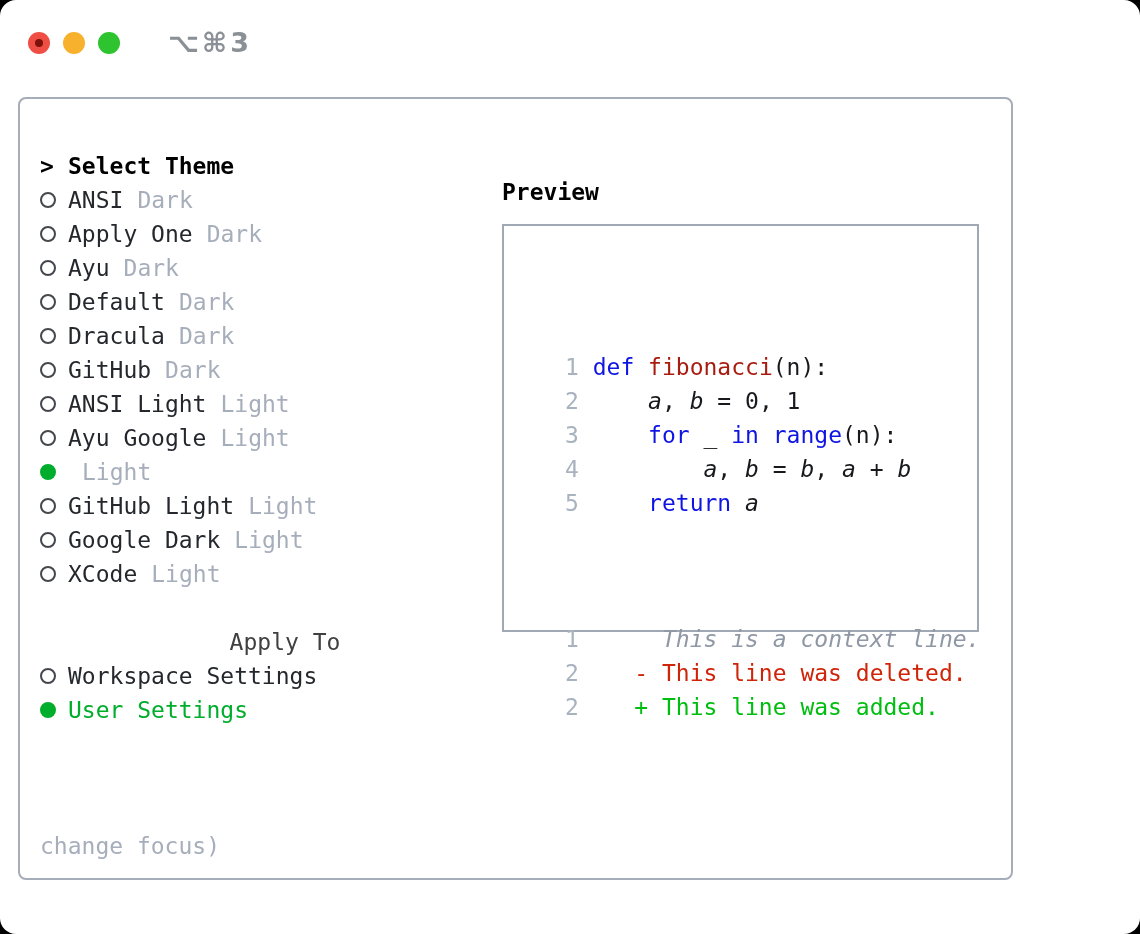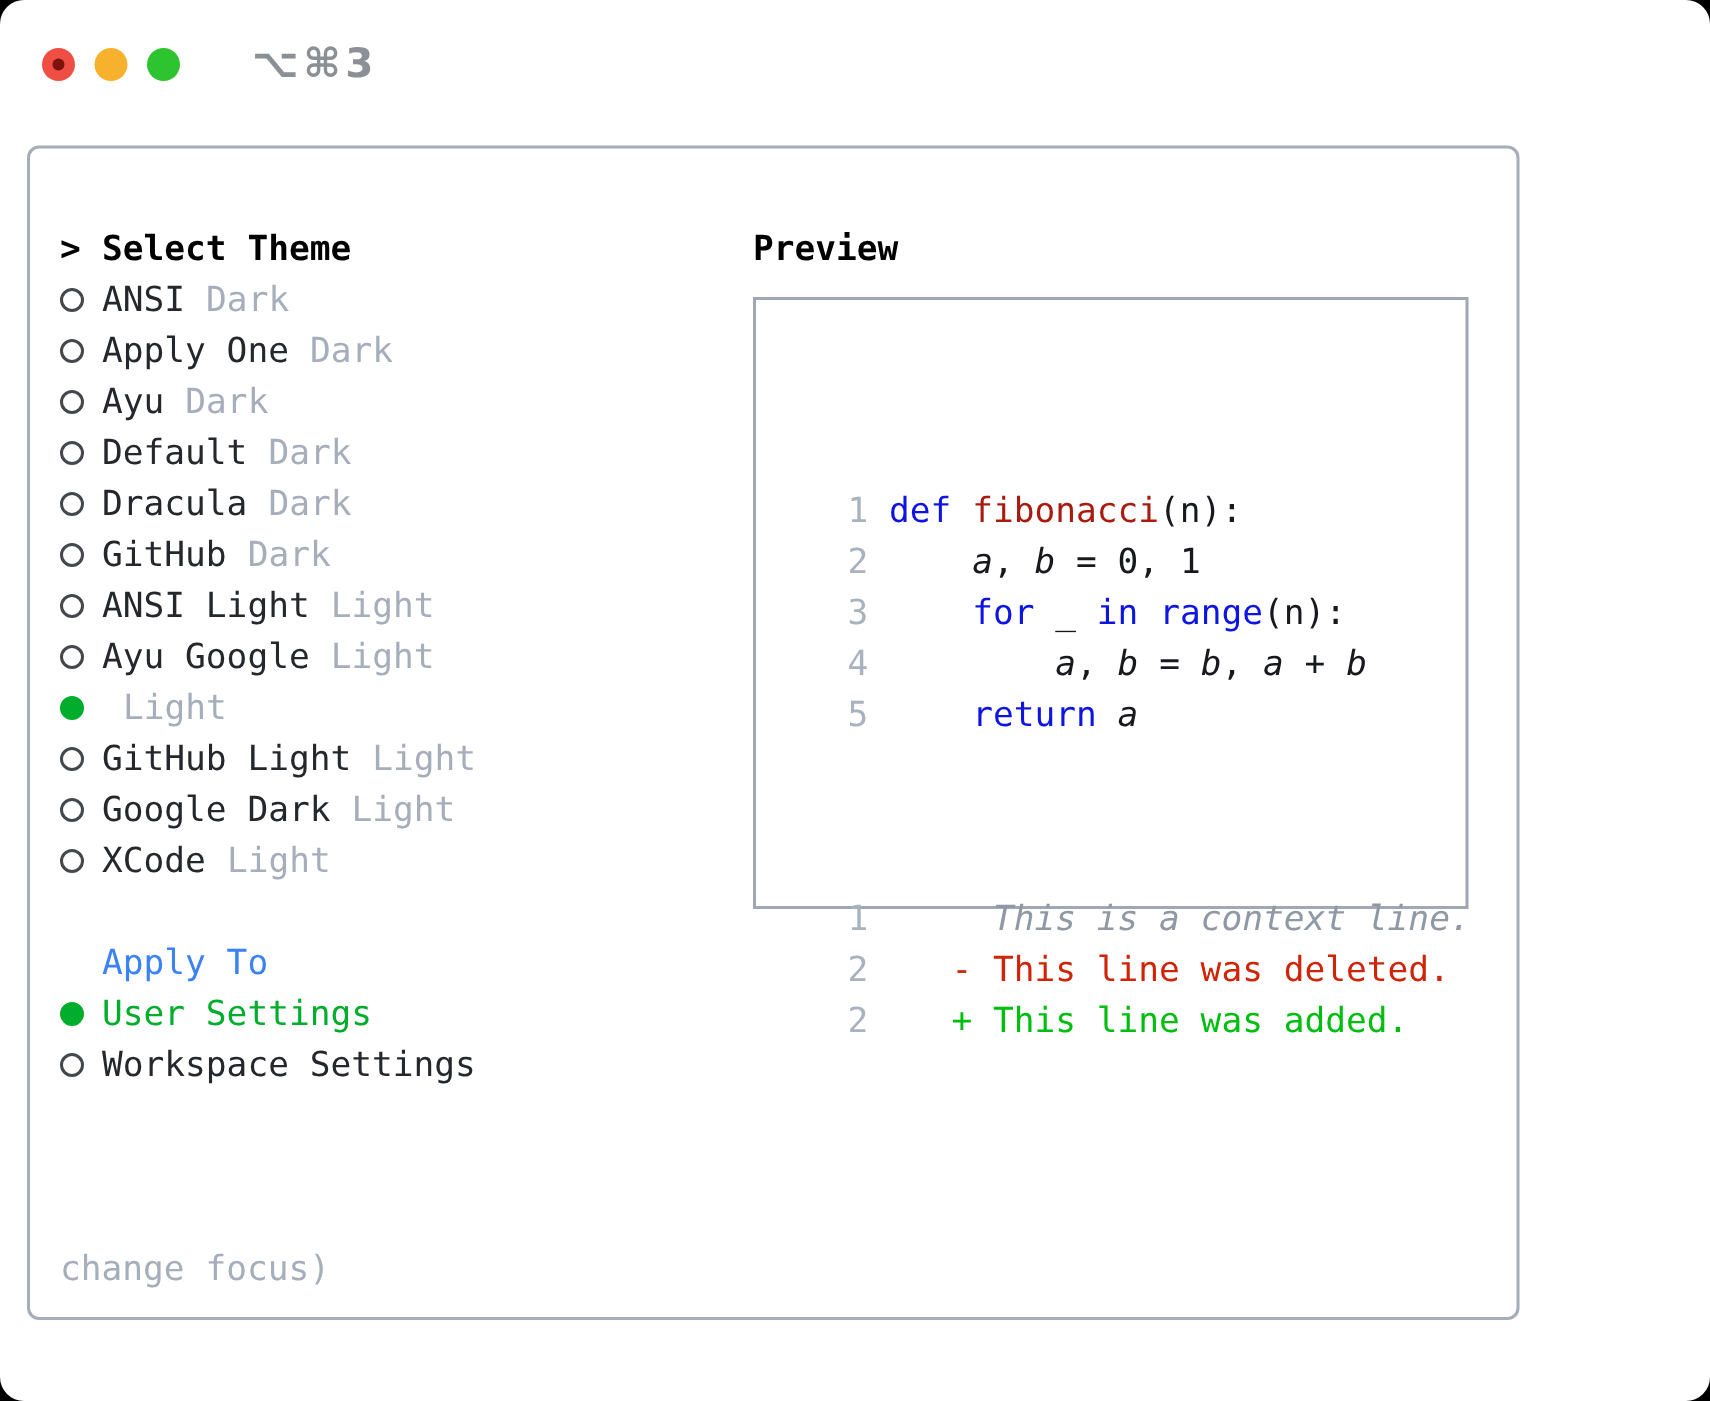--- a/index.html
+++ b/index.html
@@ -34,24 +34,24 @@
   .prompt { display:inline-block; width:28px; font-weight:700; color:#000; }
   .title-bold { font-weight:700; color:#000; }
   .bullet {
     width:12px; height:12px; border:2px solid #44484d; border-radius:50%;
     margin-right:12px; flex:none; box-sizing:content-box; background:transparent;
   }
   .row.selected .bullet { background:#00ad2c; border-color:#00ad2c; }
   .row.selected .item-name { color:#00ad2c; }
   .item-suffix { color:#a6aebb; margin-left:14px; }
   .apply-block { margin-top:34px; }
-  .apply-heading { padding-left:28px; height:34px; line-height:34px; color:#3b82f6; }
+  .apply-heading { padding-left:28px; height:34px; line-height:34px; color:#404040;text-align:center; }
   .hint { margin-top:34px; color:#a6aebb; line-height:34px; white-space:pre; }
   
-  .right-col { padding-top:50px; }
+  .right-col { padding-top:76px; }
   .preview-heading { font-weight:700; color:#000; height:34px; line-height:34px; }
   .preview-box {
     margin-top:15px; width:477px; height:408px; box-sizing:border-box;
     border:2px solid #9fa8b3; padding:56px 0 0 17px;
     white-space:pre; line-height:34px; background:#fff;
   }
   .cline { height:34px;margin-left:44px; }
   .diff-block { margin-top:34px; }
   .tk-ln  { color:#a9b2bf; }
   .tk-kw  { color:#0e15e3; }
@@ -94,22 +94,22 @@
           <div class="row theme-row"><span class="bullet"></span><span class="item-name">Ayu Google</span><span class="item-suffix">Light</span></div>
           <div class="row theme-row selected"><span class="bullet"></span><span class="item-suffix">Light</span></div>
           <div class="row theme-row"><span class="bullet"></span><span class="item-name">GitHub Light</span><span class="item-suffix">Light</span></div>
           <div class="row theme-row"><span class="bullet"></span><span class="item-name">Google Dark</span><span class="item-suffix">Light</span></div>
           <div class="row theme-row"><span class="bullet"></span><span class="item-name">XCode</span><span class="item-suffix">Light</span></div>
         </div>
 
       <div class="apply-block">
         <div class="apply-heading">Apply To</div>
         <div>
+            <div class="row apply-row"><span class="bullet"></span><span class="item-name">Workspace Settings</span></div>
             <div class="row apply-row selected"><span class="bullet"></span><span class="item-name">User Settings</span></div>
-            <div class="row apply-row"><span class="bullet"></span><span class="item-name">Workspace Settings</span></div>
           </div>
       </div>
 
       <div class="hint">
         <div>change focus)</div>
       </div>
     </div>
 
     <div class="right-col">
       <div class="preview-heading">Preview</div>

